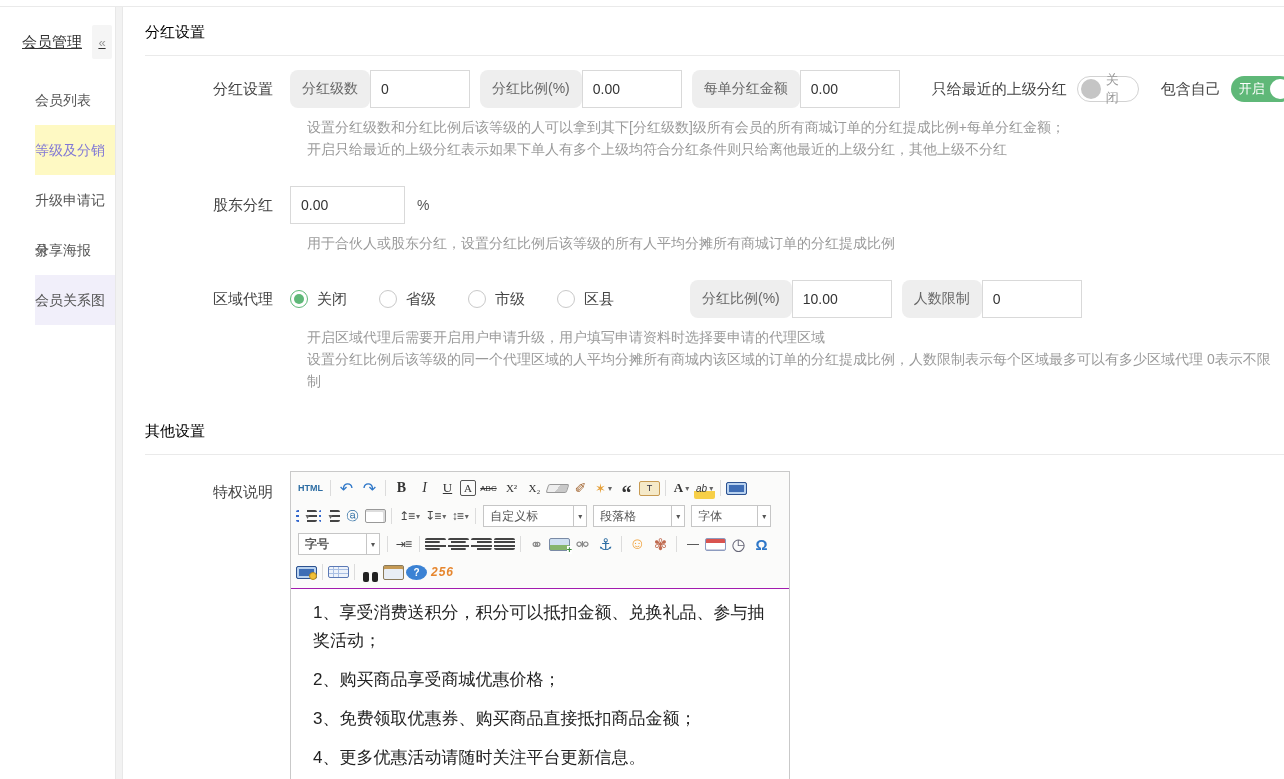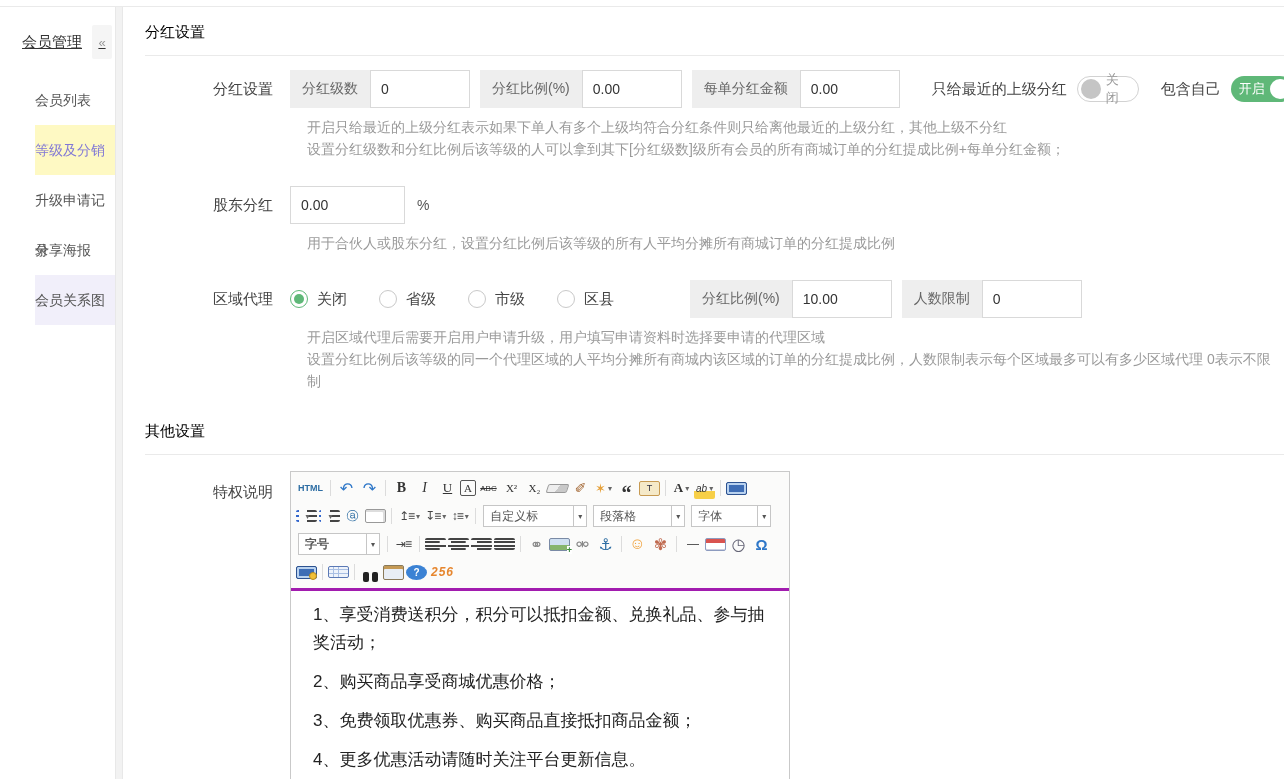--- a/index.html
+++ b/index.html
@@ -25,21 +25,21 @@
   .stitle { font-size:15px; color:#000000; padding:16px 0 13px; }
   .sdivider { height:1px; background:#eaeaea; margin-right:0; }
 
   .frow { display:flex; align-items:center; }
   .flabel { width:145px; padding-right:17px; text-align:right; font-size:15px; color:#444; flex:none; }
   .flabel.top { align-self:flex-start; padding-top:14px; }
   .help-block { margin-left:162px; margin-top:8px; }
   .help { font-size:14px; color:#9a9a9a; line-height:22px; }
 
   .igroup { display:inline-flex; height:38px; margin-right:10px; }
-  .iaddon { background:#eee; color:#666; font-size:14px; display:flex; align-items:center; padding:0 12px; white-space:nowrap; }
+  .iaddon { background:#eee; color:#666; font-size:14px; display:flex; align-items:center; padding:0 12px; white-space:nowrap;border-radius:8px; }
   .igroup input { border:1px solid #d9d9d9; width:100px; padding:0 10px; font-size:14px; color:#333; outline:none;
     font-family:"Liberation Sans","DejaVu Sans",sans-serif; }
   .tinput { height:38px; width:115px; border:1px solid #d9d9d9; padding:0 10px; font-size:14px; color:#333; outline:none;
     font-family:"Liberation Sans","DejaVu Sans",sans-serif; }
   .unit { margin-left:12px; font-size:14px; color:#555; }
 
   .tglabel { font-size:15px; color:#444; margin-left:22px; margin-right:10px; white-space:nowrap; }
   .lswitch { display:inline-flex; align-items:center; justify-content:space-between; height:26px; min-width:62px;
     border-radius:13px; padding:0 3px; cursor:pointer; }
   .lswitch em { font-style:normal; font-size:13px; margin:0 5px; }
@@ -51,21 +51,21 @@
 
   .radio { display:inline-flex; align-items:center; margin-right:32px; font-size:15px; color:#444; cursor:pointer; }
   .radio .ring { width:18px; height:18px; border-radius:50%; border:1px solid #c9c9c9; background:#fff;
     margin-right:9px; position:relative; flex:none; }
   .radio.checked .ring { border-color:#5FB878; }
   .radio.checked .ring::after { content:""; position:absolute; inset:3px; border-radius:50%; background:#5FB878; }
   .region-groups { margin-left:44px; display:inline-flex; }
 
   
   .editor { width:500px; border:1px solid #c9c9c9; margin-top:2px; }
-  .etoolbar { background:#fbfbfa; border-bottom:3px solid #a21caf; padding:2px 4px; }
+  .etoolbar { background:#fbfbfa; border-bottom:1px solid #a21caf; padding:2px 4px; }
   .tb-row { display:flex; align-items:center; height:28px; }
   .tb-btn { min-width:21px; height:21px; display:inline-flex; align-items:center; justify-content:center;
     font-size:12px; color:#333; border-radius:2px; padding:0 2px; margin:0 1px; cursor:pointer; position:relative; }
   .tb-sep { width:1px; height:16px; background:#dcdcdc; margin:0 4px; flex:none; }
   .caret { font-size:8px; color:#666; margin-left:2px; font-weight:normal; font-style:normal; }
   .tb-select { height:22px; border:1px solid #c6c6c6; background:#fff; display:inline-flex; align-items:center;
     justify-content:space-between; font-size:12px; color:#555; padding:0 0 0 6px; margin:0 3px; cursor:pointer;gap:31px; }
   .tb-select em { font-style:normal; white-space:nowrap; overflow:hidden; }
   .sel-caret { border-left:1px solid #c6c6c6; align-self:stretch; display:flex; align-items:center;
     padding:0 4px; margin-left:4px; font-size:8px; color:#555; }
@@ -182,22 +182,22 @@
         <i class="knob"></i>
         <em>关闭</em>
       </span>
       <span class="tglabel">包含自己</span>
       <span class="lswitch on">
         <em>开启</em>
         <i class="knob"></i>
       </span>
     </div>
     <div class="help-block">
+      <div class="help">设置分红级数和分红比例后该等级的人可以拿到其下[分红级数]级所有会员的所有商城订单的分红提成比例+每单分红金额；</div>
       <div class="help">开启只给最近的上级分红表示如果下单人有多个上级均符合分红条件则只给离他最近的上级分红，其他上级不分红</div>
-      <div class="help">设置分红级数和分红比例后该等级的人可以拿到其下[分红级数]级所有会员的所有商城订单的分红提成比例+每单分红金额；</div>
     </div>
 
     <div class="frow mt26">
       <div class="flabel">股东分红</div>
       <input class="tinput" value="0.00" style="">
       <span class="unit">%</span>
     </div>
     <div class="help-block">
       <div class="help">用于合伙人或股东分红，设置分红比例后该等级的所有人平均分摊所有商城订单的分红提成比例</div>
     </div>

